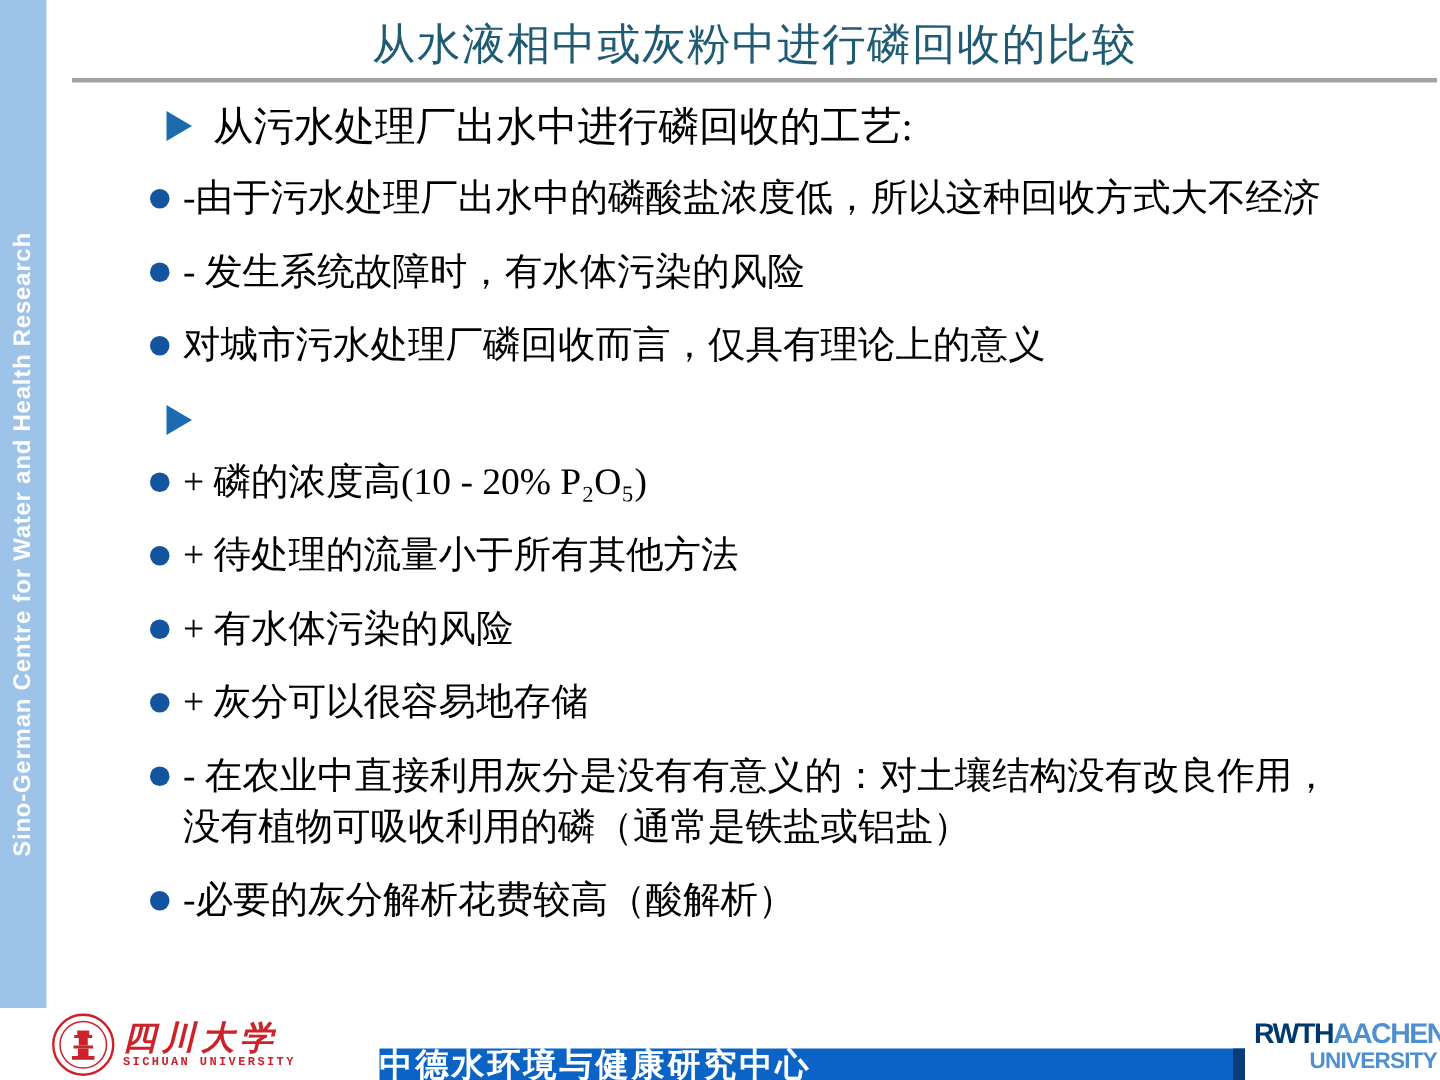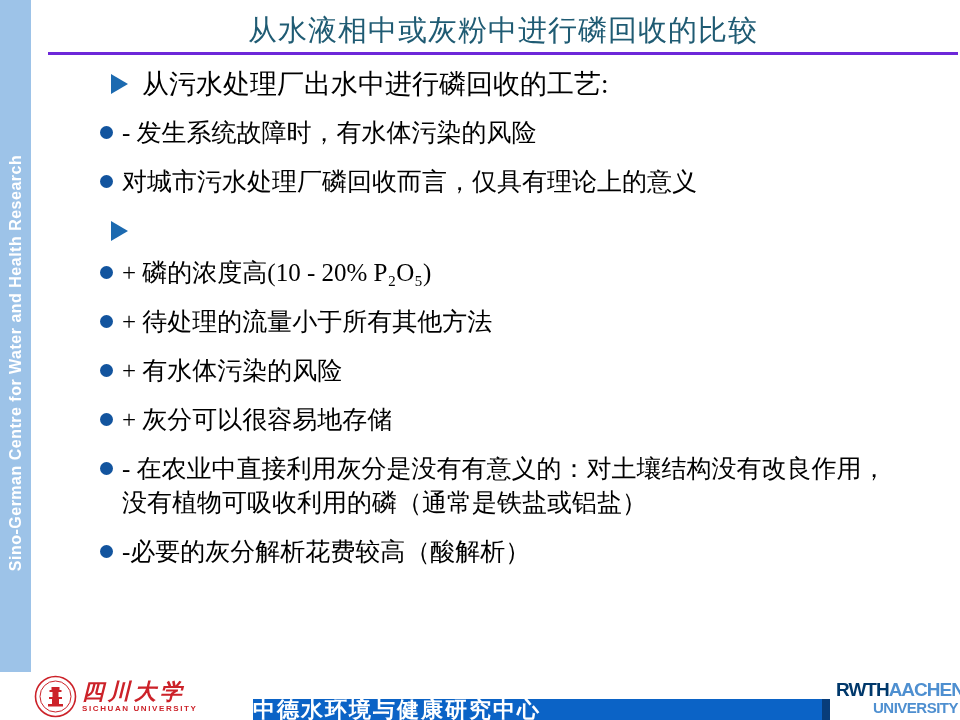--- a/index.html
+++ b/index.html
@@ -20,21 +20,21 @@
     position:absolute;left:50%;top:54%;
     transform:translate(-50%,-50%) rotate(-90deg);
     white-space:nowrap;
     color:#ffffff;font-weight:bold;font-size:16px;letter-spacing:.5px;
     font-family:"Liberation Sans","DejaVu Sans",sans-serif;
   }
 
   
   .header{
     position:absolute;left:48px;right:2px;top:0;height:52px;
-    border-bottom:3px solid #6d28d9;
+    border-bottom:3px solid #a3a3a3;
     text-align:center;
   }
   .title{
     margin-top:10px;
     font-size:29px;line-height:40px;
     color:#1f5b73;letter-spacing:1px;
     font-weight:normal;
   }
 
   
@@ -68,21 +68,21 @@
   .scu{
     position:absolute;left:34px;bottom:2px;display:flex;align-items:center;
   }
   .scu-names{margin-left:5px;}
   .scu-zh{
     color:#cc2229;font-size:22px;font-weight:bold;line-height:24px;
     letter-spacing:4px;font-style:italic;
   }
   .scu-en{
     color:#cc2229;font-size:8px;font-weight:bold;letter-spacing:1.6px;
-    font-family:Liberation Sans, sans-serif;line-height:9px;
+    font-family:Liberation Mono, monospace;line-height:9px;
   }
   .centre-bar{
     position:absolute;left:253px;bottom:0;width:577px;height:21px;
     background:#0b63c6;
     display:flex;align-items:center;justify-content:flex-start;
   }
   .centre-bar::after{
     content:"";position:absolute;right:0;top:0;bottom:0;width:8px;
     background:#083d7a;
   }
@@ -112,20 +112,24 @@
     <div class="title">从水液相中或灰粉中进行磷回收的比较</div>
   </div>
 
   <div class="content">
 
     <div class="row l1">
       <span class="tri"></span>
       <span class="txt">从污水处理厂出水中进行磷回收的工艺:</span>
     </div>
 
+    <div class="row l2">
+      <span class="dot"></span>
+      <span class="txt">-由于污水处理厂出水中的磷酸盐浓度低，所以这种回收方式大不经济</span>
+    </div>
 
     <div class="row l2">
       <span class="dot"></span>
       <span class="txt">- 发生系统故障时，有水体污染的风险</span>
     </div>
 
     <div class="row l2">
       <span class="dot"></span>
       <span class="txt">对城市污水处理厂磷回收而言，仅具有理论上的意义</span>
     </div>

